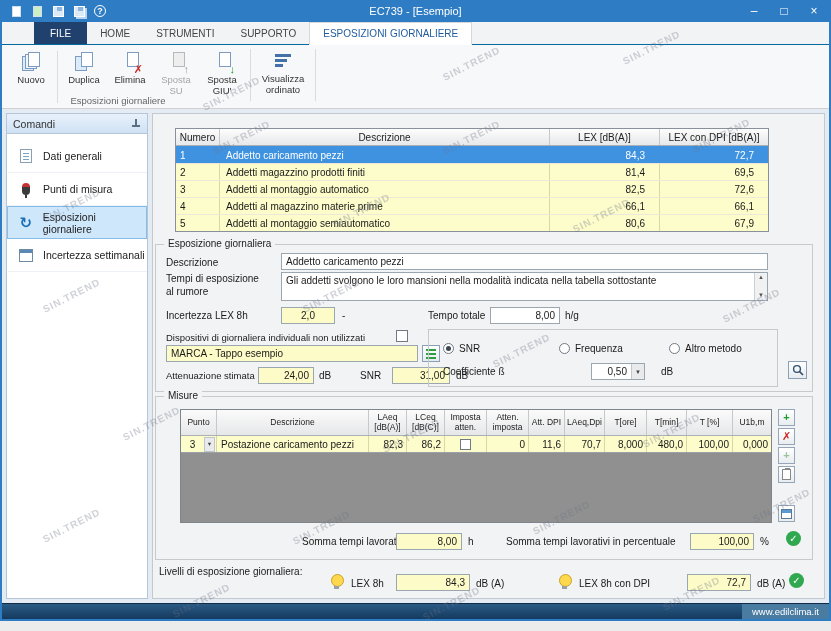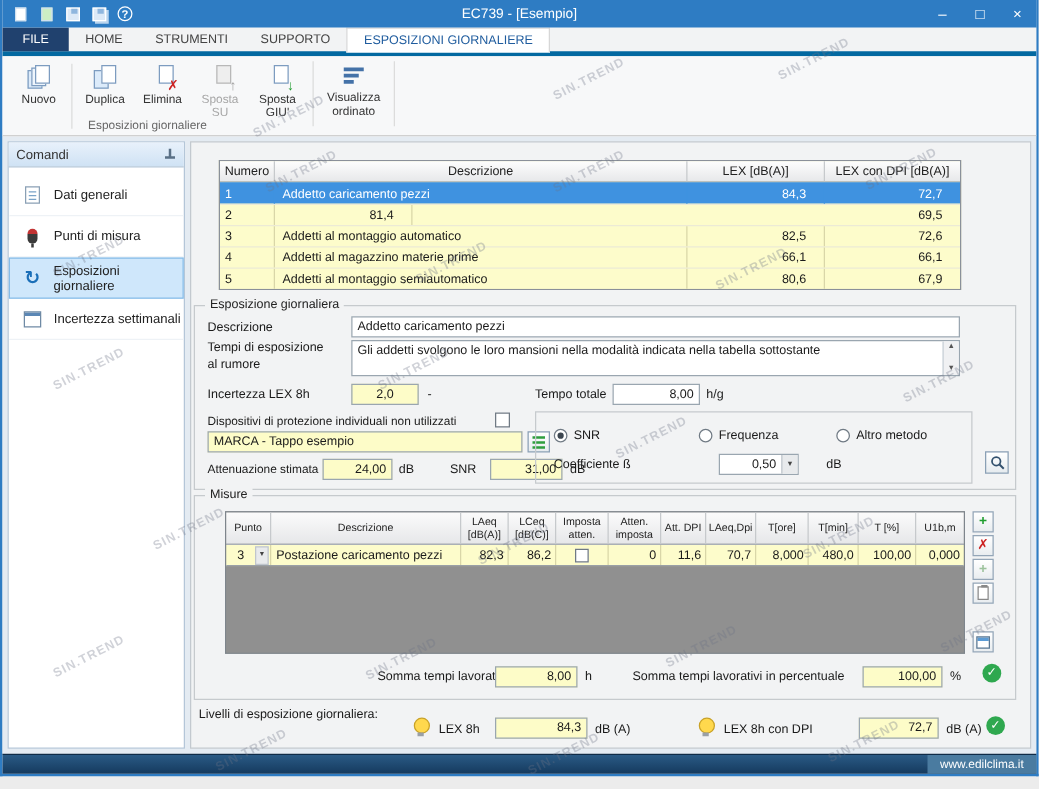--- a/index.html
+++ b/index.html
@@ -13,21 +13,21 @@
   .qpage{width:9px;height:11px;background:#fff;border:1px solid #cfe0f0;}
   .qpage.g{background:#cdeec4;}
   .qfloppy{width:11px;height:11px;background:#dce9f7;border:1px solid #fff;position:relative;}
   .qfloppy::before{content:"";position:absolute;top:0;left:3px;width:5px;height:4px;background:#8fb6de;}
   .qfloppy.multi{box-shadow:2px 2px 0 #b9d4ee;}
   .qhelp{width:12px;height:12px;border-radius:50%;border:1px solid #fff;font-size:9px;display:flex;align-items:center;justify-content:center;color:#fff;font-weight:bold;}
   .title{position:absolute;left:0;right:0;text-align:center;font-size:11px;z-index:1;}
   .winbtns{margin-left:auto;display:flex;height:100%;z-index:2;}
   .winbtn{width:30px;display:flex;align-items:center;justify-content:center;font-size:12px;}
   
-  .tabsrow{height:23px;background:#f2f3f4;display:flex;align-items:stretch;border-bottom:4px solid #0369a1;flex:0 0 auto;}
+  .tabsrow{height:23px;background:#f2f3f4;display:flex;align-items:stretch;border-bottom:1px solid #0369a1;flex:0 0 auto;padding-left:32px;}
   .tab{padding:0 13px;display:flex;align-items:center;font-size:10px;color:#444;}
   .tab.file{background:#20416e;color:#fff;padding:0 16px;}
   .tab.active{background:#fff;border:1px solid #d7d7d7;border-bottom:1px solid #fff;color:#1f5c9e;margin-bottom:-1px;}
   
   .ribbon{height:64px;background:#f7f8f9;border-bottom:1px solid #d0d0d0;display:flex;flex:0 0 auto;position:relative;}
   .rgroup{position:relative;display:flex;align-items:flex-start;padding:2px 2px 14px 6px;}
   .rbtn{width:46px;display:flex;flex-direction:column;align-items:center;gap:2px;padding-top:3px;}
   .rlbl{font-size:9.5px;color:#333;text-align:center;line-height:1.15;white-space:pre-line;}
   .rbtn.disabled .rlbl{color:#a6a6a6;}
   .ric{height:23px;display:flex;align-items:center;justify-content:center;position:relative;}
@@ -285,20 +285,21 @@
             <span class="hcell w-lexdpi">LEX con DPI [dB(A)]</span>
           </div>
           <div class="t1row drow selected">
             <span class="dcell w-num">1</span>
             <span class="dcell w-des">Addetto caricamento pezzi</span>
             <span class="dcell w-lex">84,3</span>
             <span class="dcell w-lexdpi">72,7</span>
           </div>
           <div class="t1row drow">
             <span class="dcell w-num">2</span>
+            <span class="dcell w-des">Addetti magazzino prodotti finiti</span>
             <span class="dcell w-lex">81,4</span>
             <span class="dcell w-lexdpi">69,5</span>
           </div>
           <div class="t1row drow">
             <span class="dcell w-num">3</span>
             <span class="dcell w-des">Addetti al montaggio automatico</span>
             <span class="dcell w-lex">82,5</span>
             <span class="dcell w-lexdpi">72,6</span>
           </div>
           <div class="t1row drow">
@@ -337,21 +338,21 @@
           <div class="fld yellow center" style="left:125px;top:62px;width:54px;">
               <span>2,0</span>
             </div>
           <span class="lbl" style="left:186px;top:65px;">-</span>
           <span class="lbl" style="left:272px;top:65px;">Tempo totale</span>
           <div class="fld num" style="left:334px;top:62px;width:70px;">
               <span>8,00</span>
             </div>
           <span class="lbl" style="left:409px;top:65px;">h/g</span>
 
-          <span class="lbl" style="left:10px;top:87px;font-size:9.5px;">Dispositivi di protezione individuali non utilizzati</span>
+          <span class="lbl" style="left:10px;top:87px;font-size:9.5px;">Dispositivi di giornaliera individuali non utilizzati</span>
           <span class="cbox" style="left:240px;top:85px;"></span>
 
           <div class="fld yellow" style="left:10px;top:100px;width:252px;">
               <span>MARCA - Tappo esempio</span>
             </div>
           <span class="marcabtn" style="left:266px;top:100px;">
               <i></i>
               <i></i>
               <i></i>
             </span>
@@ -374,21 +375,21 @@
               </span>
             <span class="radio" style="left:130px;top:13px;">
                 <span class="rdot"></span>
                 <span>Frequenza</span>
               </span>
             <span class="radio" style="left:240px;top:13px;">
                 <span class="rdot"></span>
                 <span>Altro metodo</span>
               </span>
             <span class="lbl" style="left:14px;top:36px;">Coefficiente ß</span>
-            <div class="dd" style="left:146px;top:33px;width:64px;">
+            <div class="dd" style="left:162px;top:33px;width:54px;">
               <span class="ddval">0,50</span>
               <span class="ddbtn">▼</span>
             </div>
             <span class="lbl" style="left:232px;top:36px;">dB</span>
           </div>
 
           <span class="sqbtn" style="left:632px;top:116px;">
             <svg width="12" height="12" viewBox="0 0 12 12">
                 <circle cx="5" cy="5" r="3.4" fill="none" stroke="#33516e" stroke-width="1.4"></circle>
                 <line x1="7.6" y1="7.6" x2="11" y2="11" stroke="#33516e" stroke-width="1.6"></line>

